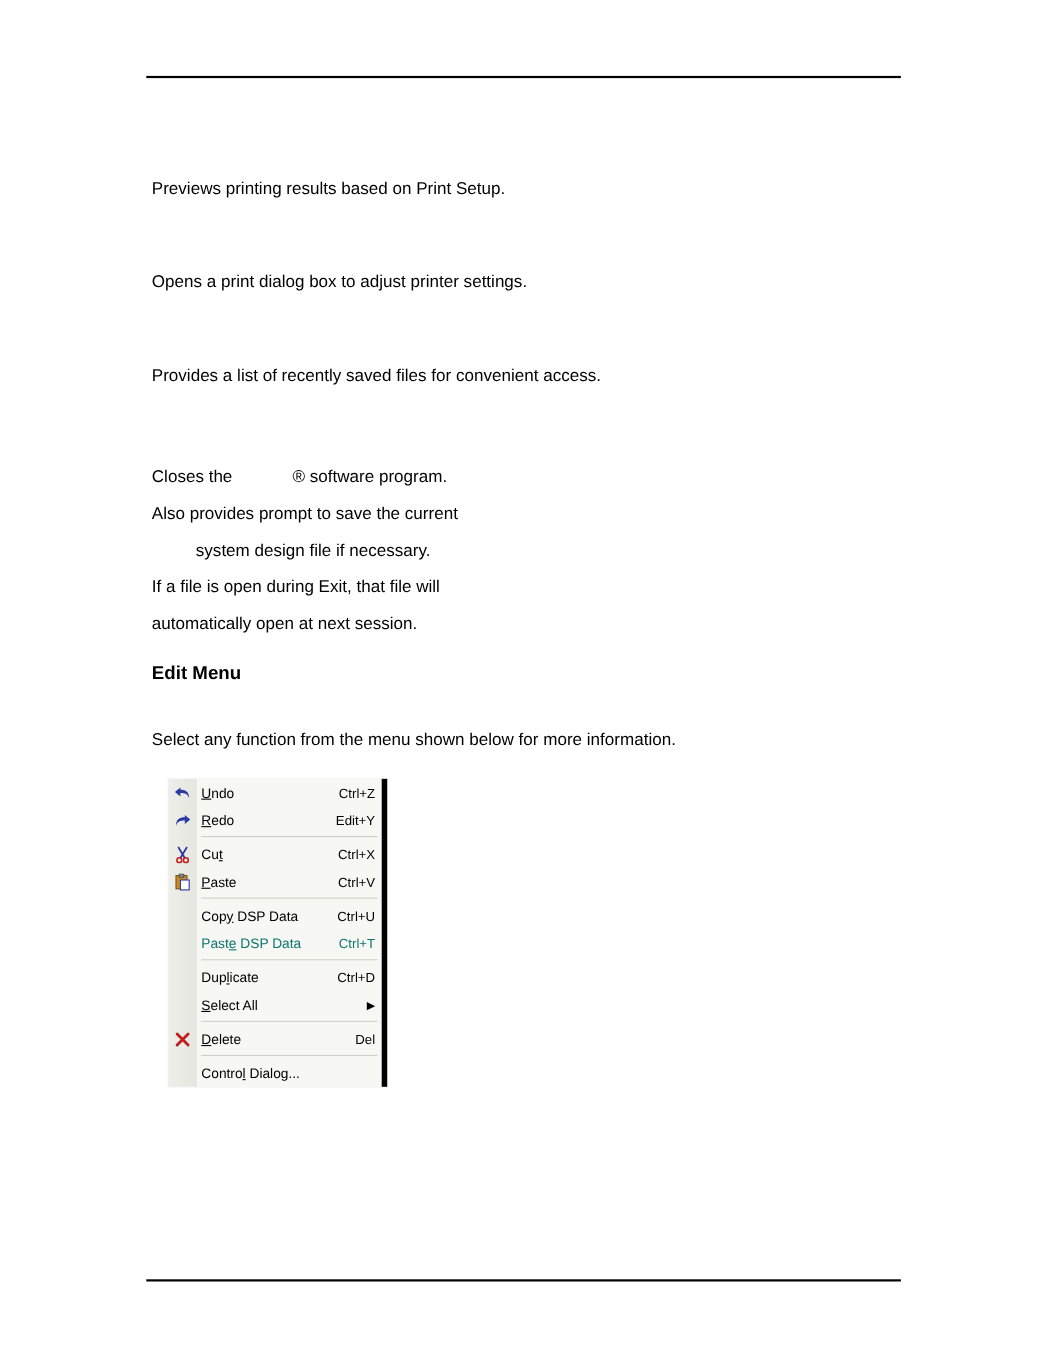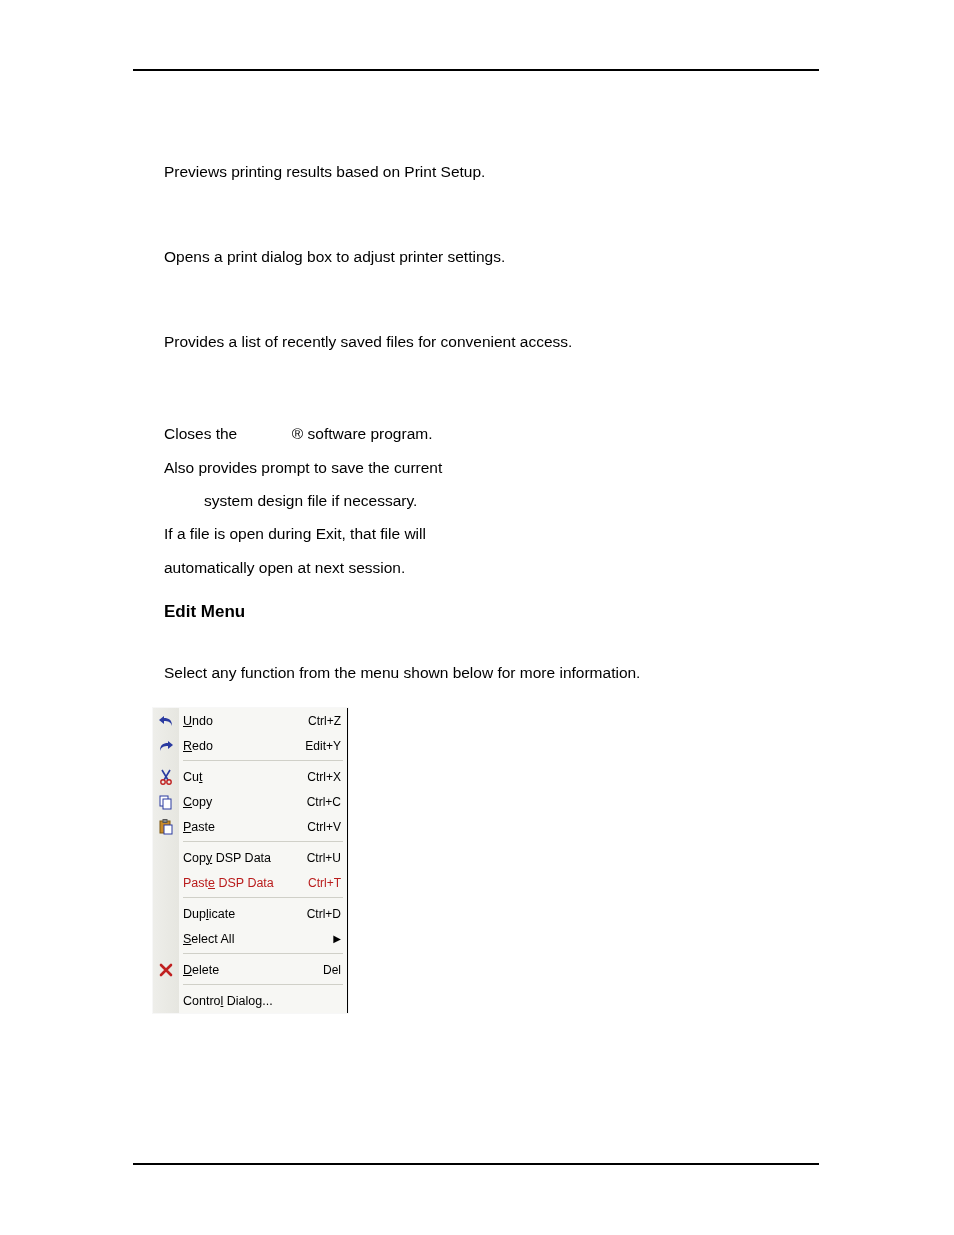--- a/index.html
+++ b/index.html
@@ -19,21 +19,21 @@
     position: absolute;
     left: 133px;
     right: 135px;
     height: 2px;
     background: #000;
   }
   .rule.top { top: 69px; }
   .rule.bottom { top: 1163px; }
   .content {
     position: absolute;
-    left: 164px;
+    left: 138px;
     top: 162px;
     width: 660px;
   }
   .para {
     font-size: 15.5px;
     line-height: 1.3;
     margin: 0 0 65px 0;
     color: #000;
   }
   .para-exit { line-height: 2.15; margin-bottom: 18px; }
@@ -47,39 +47,39 @@
   
   .menu {
     position: absolute;
     left: 153px;
     top: 708px;
     width: 194px;
     background: #f7f7f4;
     font-family: Tahoma, Arial, sans-serif;
     font-size: 12.5px;
     color: #000;
-    border-right: 1px solid #000000;
+    border-right: 5px solid #000000;
     box-shadow: 0 0 0 1px rgba(0,0,0,0.03);
   }
   .menu .iconcol {
     position: absolute;
     left: 0; top: 0; bottom: 0;
     width: 26px;
     background: linear-gradient(to right, #eeeeea, #e6e6e0);
   }
   .menu-item {
     position: relative;
     display: flex;
     align-items: center;
     height: 25px;
     padding-left: 30px;
     padding-right: 6px;
     z-index: 2;
   }
-  .menu-item.disabled { color: #b91c1c; justify-content: space-between; }
+  .menu-item.disabled { color: #0f766e; justify-content: space-between; }
   .menu-item .label {
     flex: 1;
     text-decoration: underline;
     text-decoration-color: rgba(0,0,0,0);
   }
   .menu-item .label .mn {
     text-decoration: underline;
   }
   .menu-item.disabled .label .mn { text-decoration: underline; }
   .menu-item .shortcut {
@@ -170,30 +170,20 @@
             <circle cx="4" cy="13" r="2.2" stroke="#c02020" stroke-width="1.4" fill="none"></circle>
             <circle cx="10" cy="13" r="2.2" stroke="#c02020" stroke-width="1.4" fill="none"></circle>
           </svg>
       </span>
       <span class="label"><span>Cu</span><span class="mn">t</span></span>
       <span class="shortcut">Ctrl+X</span>
     </div>
     <div class="menu-item">
       <span class="menu-icon">
         <svg width="16" height="16" viewBox="0 0 16 16">
-            <rect x="2" y="2" width="8" height="10" fill="#fff" stroke="#2a3aa0"></rect>
-            <rect x="5" y="5" width="8" height="10" fill="#fff" stroke="#2a3aa0"></rect>
-          </svg>
-      </span>
-      <span class="label"><span class="mn">C</span><span>opy</span></span>
-      <span class="shortcut">Ctrl+C</span>
-    </div>
-    <div class="menu-item">
-      <span class="menu-icon">
-        <svg width="16" height="16" viewBox="0 0 16 16">
             <rect x="2" y="2" width="10" height="12" fill="#c98a2a" stroke="#7a5410"></rect>
             <rect x="5" y="0.5" width="4" height="3" fill="#888" stroke="#555"></rect>
             <rect x="6" y="6" width="8" height="9" fill="#fff" stroke="#2a3aa0"></rect>
           </svg>
       </span>
       <span class="label"><span class="mn">P</span><span>aste</span></span>
       <span class="shortcut">Ctrl+V</span>
     </div>
 
     <div class="menu-sep"></div>

